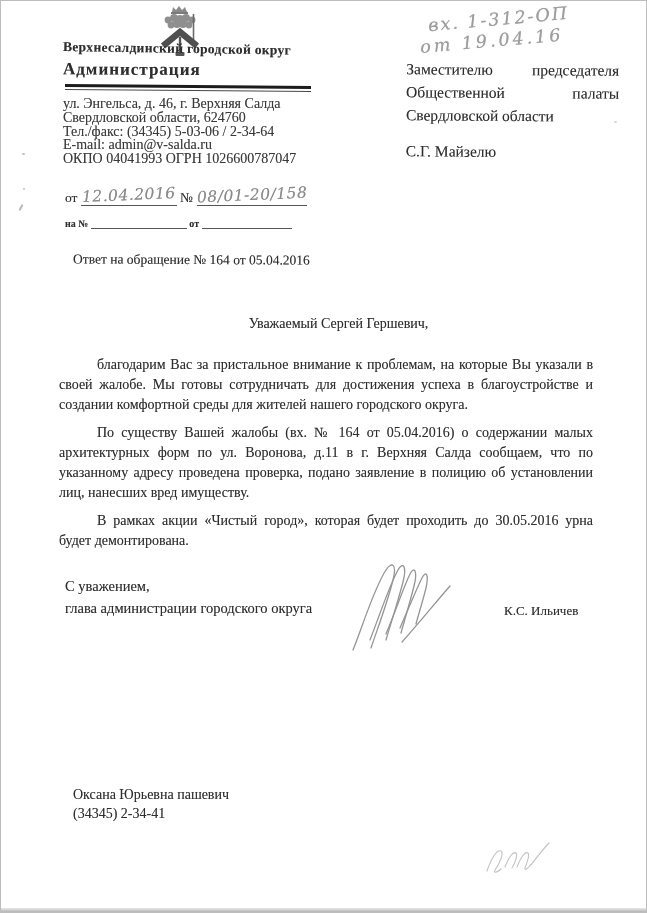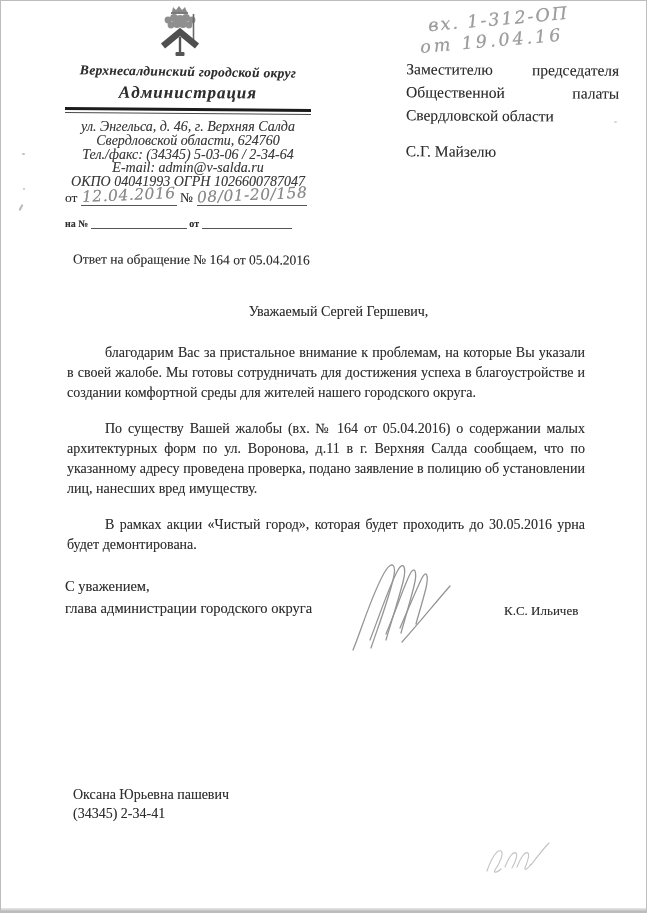--- a/index.html
+++ b/index.html
@@ -10,23 +10,21 @@
     background:#ffffff;
     border:1px solid #bdbdbd;
     font-family:"Liberation Serif", serif;
     color:#2e2e2e;
     overflow:hidden;
     text-shadow:0 0 0.4px rgba(70,70,70,0.45);
   }
   
   .emblem { position:absolute; left:157px; top:3px; }
   .letterhead {
-    position:absolute; left:62px; top:63px; width:250px;
-    text-align:center;
-    font-style:italic;
+    position:absolute; left:62px; top:40px; width:250px;
   }
   .org-name { font-weight:bold; font-size:13.5px; letter-spacing:0.3px; transform:rotate(0.9deg); }
   .org-unit { font-weight:bold; font-size:17px; letter-spacing:1px; margin-top:3px; transform:rotate(0.3deg); }
   .rule {
     height:2px; margin:5px 2px 6px 2px;
     border-top:3px solid #1c1c1c;
     border-bottom:1.5px solid #4a4a4a;
     transform:rotate(0.5deg);
   }
   .address { font-size:14px; line-height:13.8px; color:#3a3a3a; }
@@ -56,22 +54,22 @@
   .reg-note .l2 { display:block; margin-left:-10px; letter-spacing:3px; }
   
   .recipient {
     position:absolute; left:405px; top:57px; width:213px;
     font-size:15.5px; line-height:23px; transform:rotate(0.4deg);
   }
   .recipient-address { text-align:justify; }
   .recipient-name { margin-top:13px; }
   
   .body-text { position:absolute; left:50px; top:297px; width:550px; font-size:14px; line-height:20px; }
-  .salutation { text-align:center; padding-left:25px; margin:4px 0 21px 0; }
-  .body-text p { margin:16px; text-indent:38px; text-align:justify; }
+  .salutation { text-align:center; padding-left:25px; margin:16px 0 21px 0; }
+  .body-text p { margin:8px; text-indent:38px; text-align:justify; }
   
   .signoff { position:absolute; left:64px; top:574px; font-size:14.5px; line-height:22px; }
   .sig-main { position:absolute; left:345px; top:557px; }
   .signer { position:absolute; left:503px; top:602px; font-size:13px; }
   
   .executor { position:absolute; left:60px; top:784px; font-size:14px; line-height:19px;margin-left:12px; }
   .sig-faint { position:absolute; left:478px; top:836px; }
   
   .speck { position:absolute; background:#9a9a9a; border-radius:1px; }
   .sp1 { left:21px; top:152px; width:3px; height:2px; opacity:.6; }

